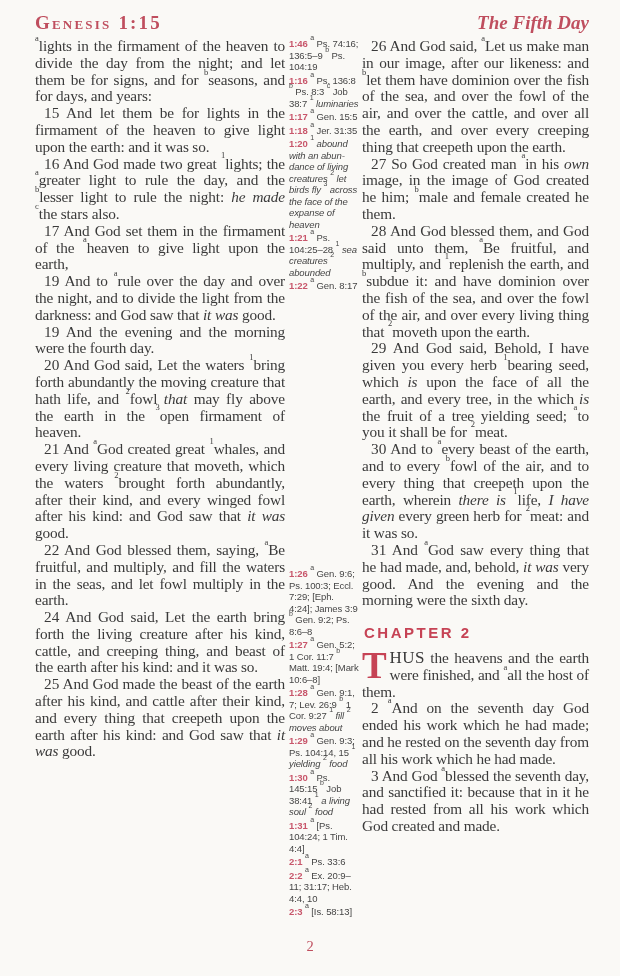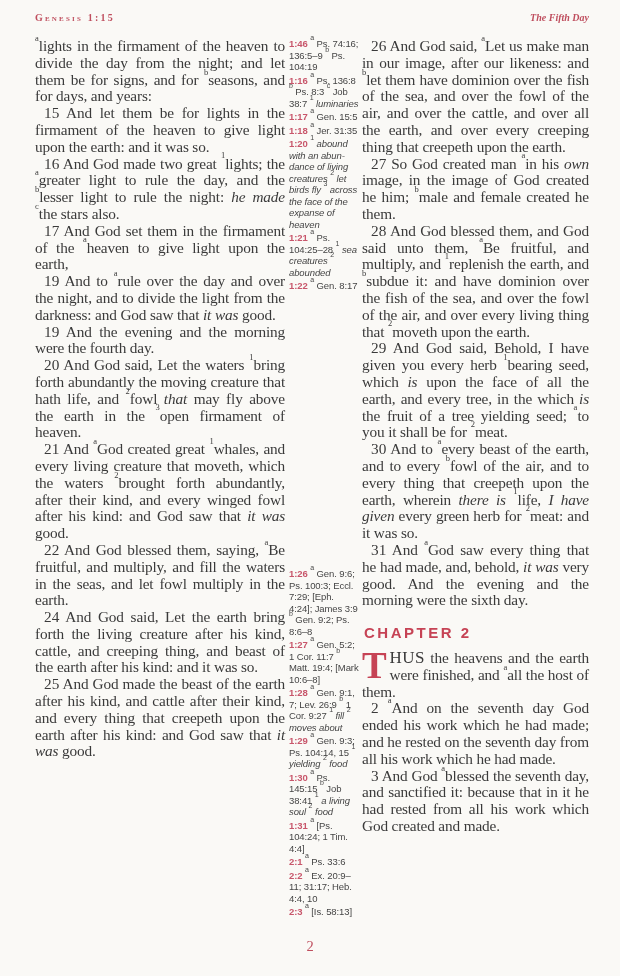--- a/index.html
+++ b/index.html
@@ -5,21 +5,21 @@
   html,body{margin:0;padding:0;}
   .page{
     position:relative;
     width:620px;height:976px;
     background:var(--bg,#faf9f6);
     color:var(--text,#3a3a3a);
     font-family:"Liberation Serif",serif;
     overflow:hidden;
   }
   
-  .running-head{position:absolute;top:12px;font-size:10px;color:var(--accent,#bf4e5e);}
+  .running-head{position:absolute;top:12px;font-size:19px;color:var(--accent,#bf4e5e);}
   .running-head.left{left:35px;font-variant:small-caps;letter-spacing:2.2px;font-weight:600;}
   .running-head.right{right:31px;font-style:italic;font-weight:600;}
   
   .col{position:absolute;top:38px;}
   .col.left{left:35px;width:250px;}
   .col.center{left:289px;width:70px;height:930px;}
   .col.right{left:362px;width:227px;}
   
   p.verse{
     margin:0;text-align:justify;

